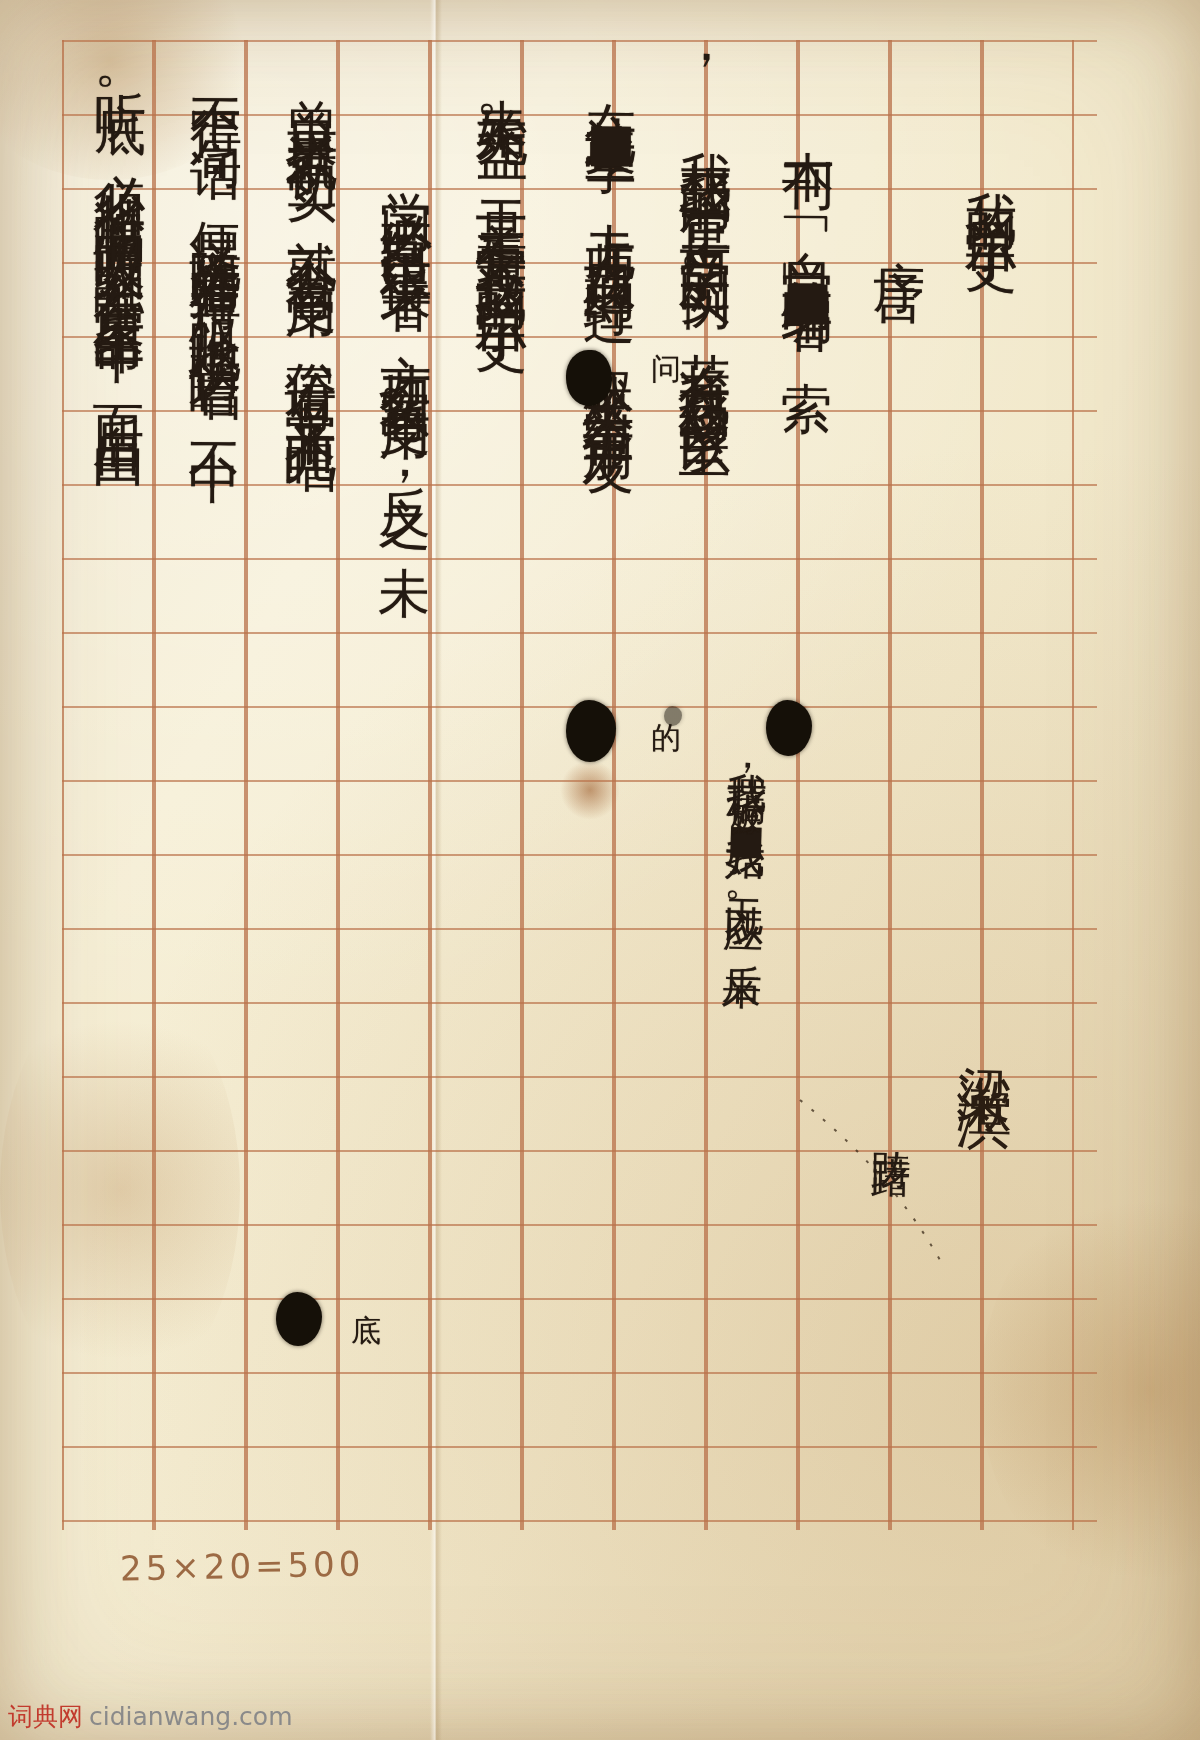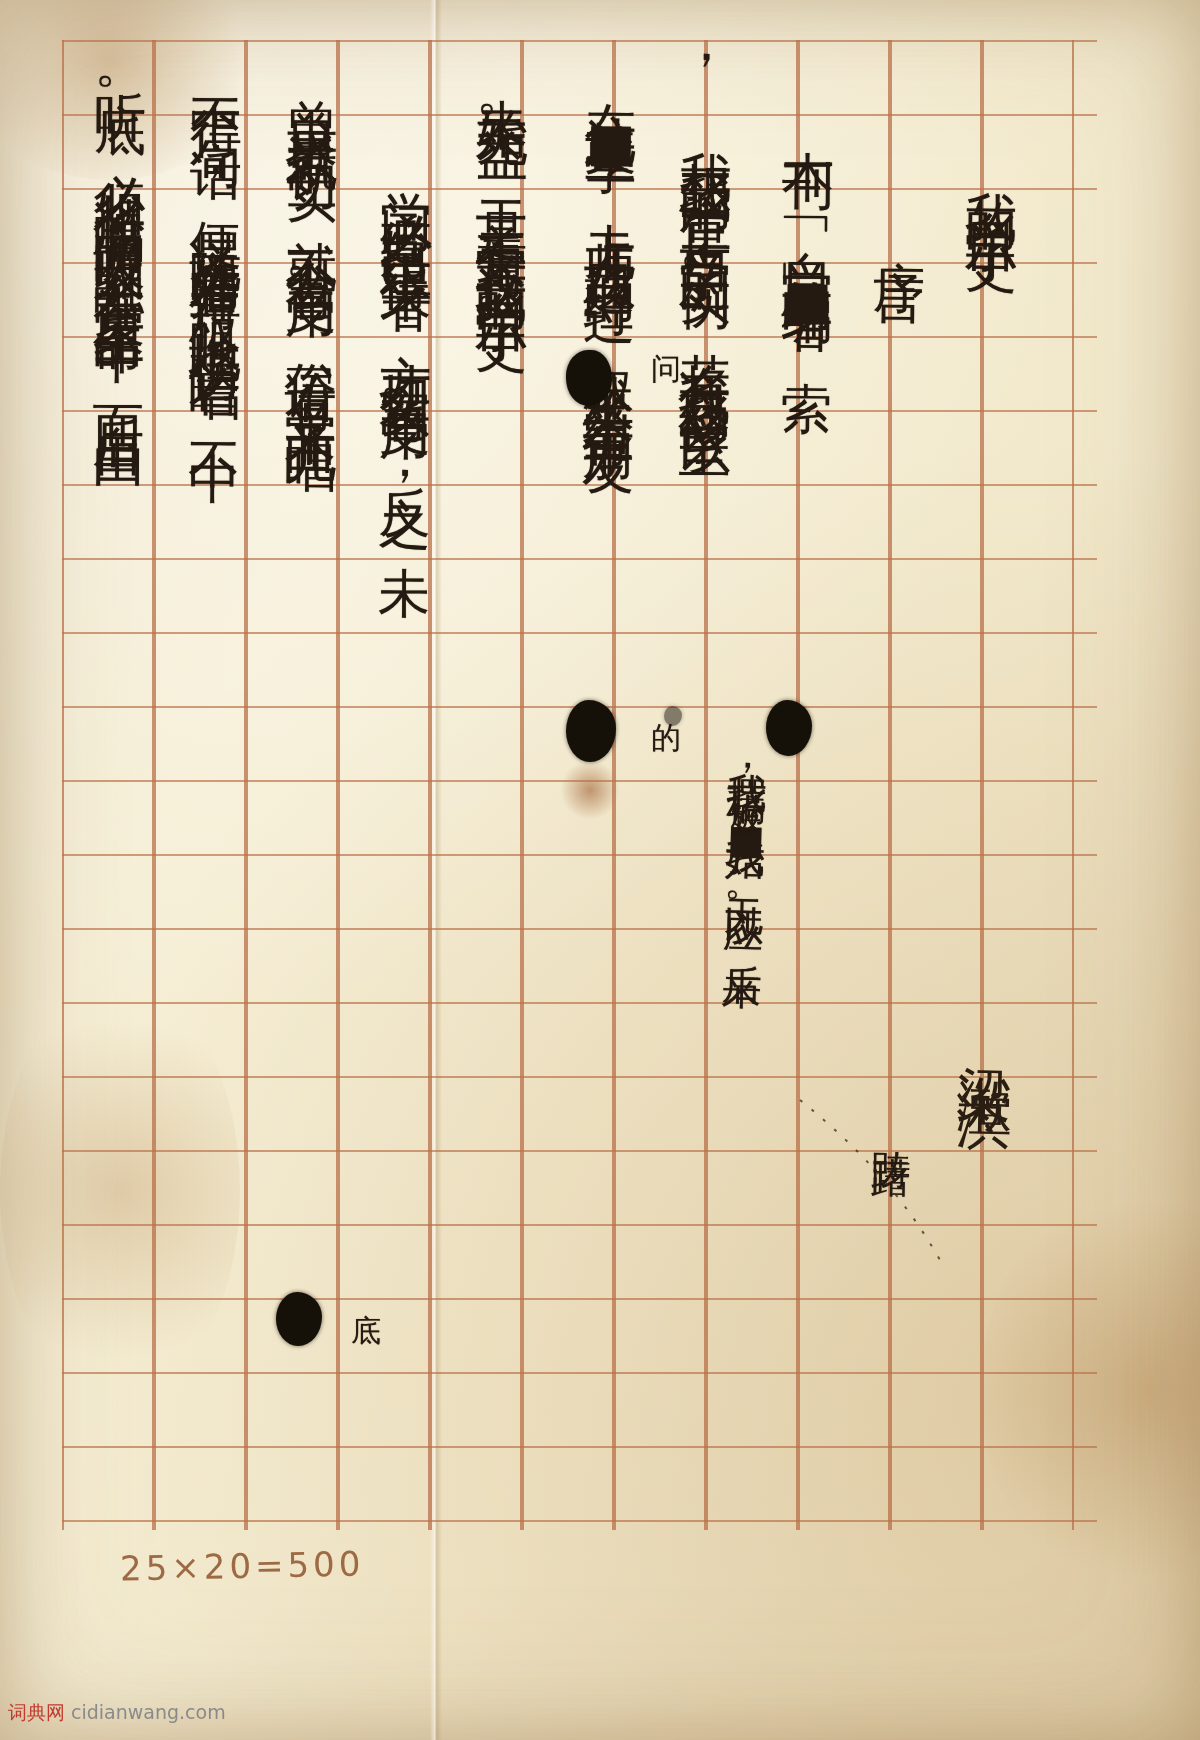--- a/index.html
+++ b/index.html
@@ -127,21 +127,21 @@
     letter-spacing: 4px;
     transform: rotate(-1.2deg);
   }
 
   
   .watermark {
     position: absolute;
     left: 8px;
     top: 1700px;
     font-family: "DejaVu Sans", sans-serif;
-    font-size: 19px;
+    font-size: 25px;
     color: #8a8a8a;
   }
   .watermark .cn { color: #c23b2e; margin-right: 6px; }
 </style>
 </head>
 <body>
 
 <div id="page">
 
   <div class="scan-bg"></div>

